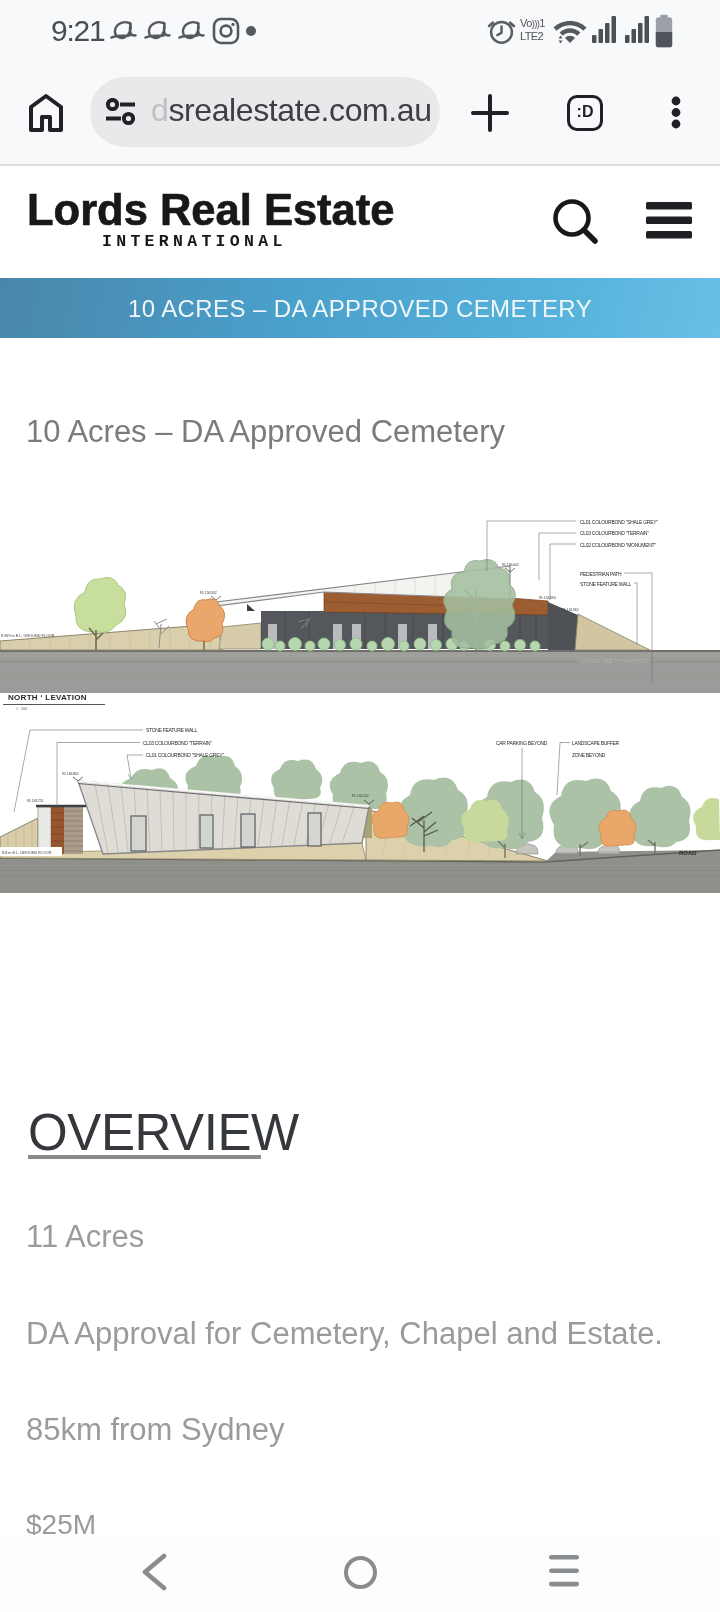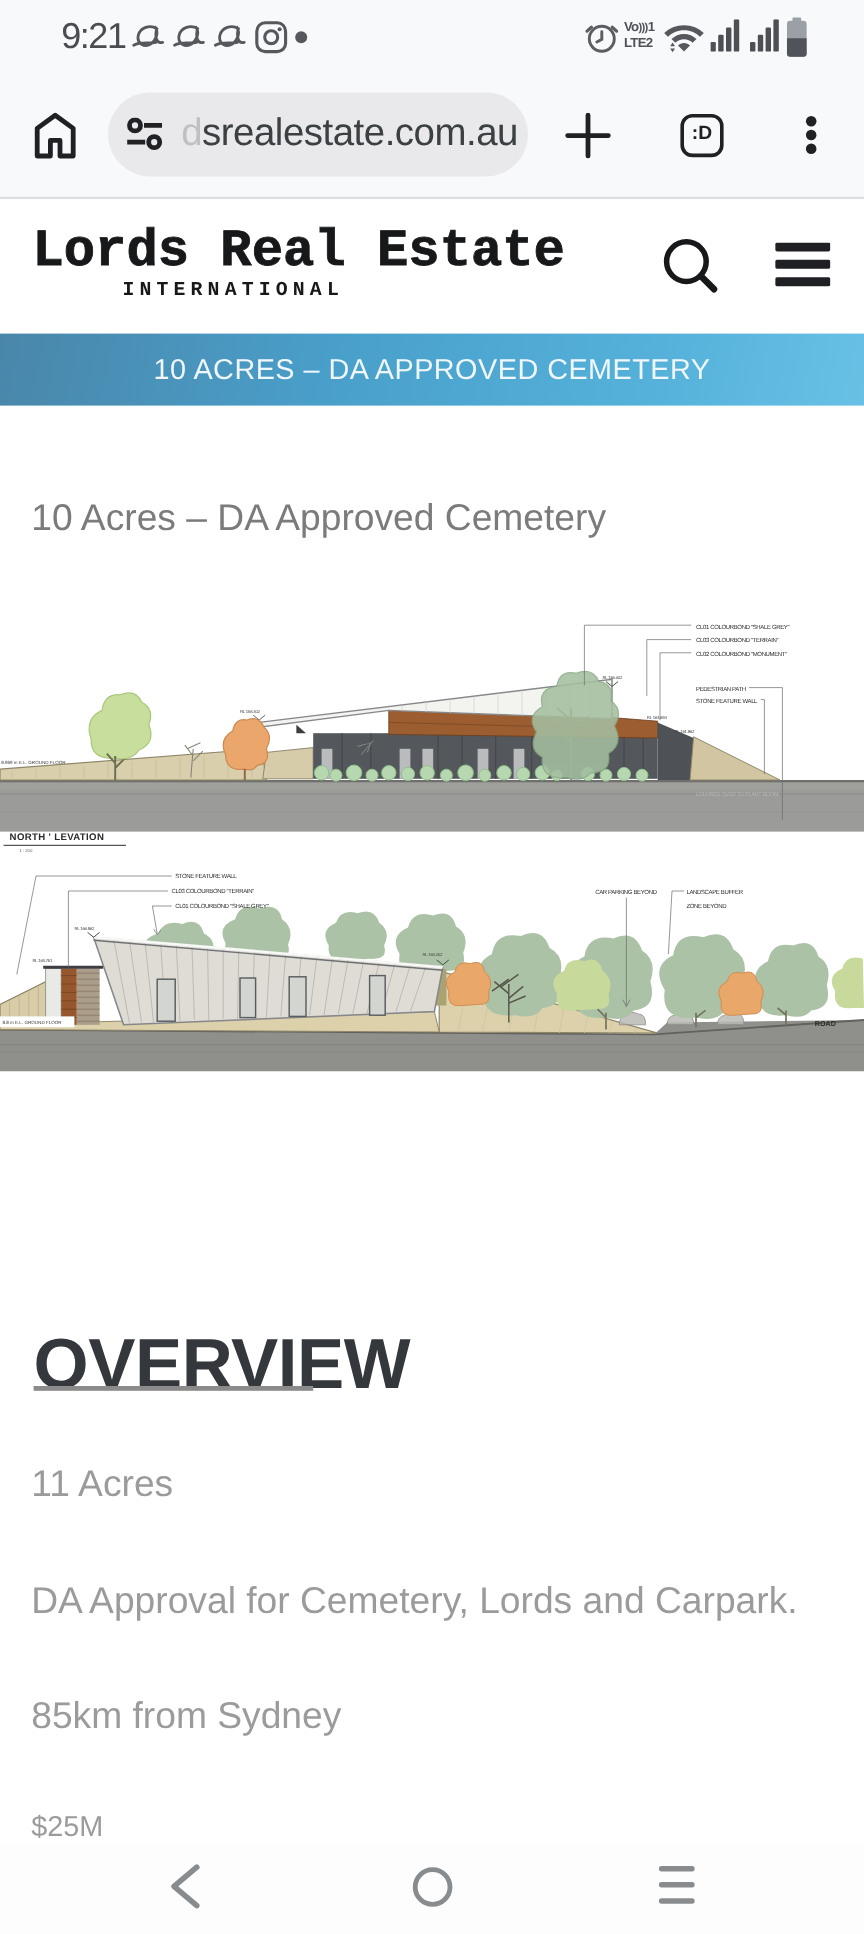--- a/index.html
+++ b/index.html
@@ -31,21 +31,21 @@
 <div class="abs" style="left:246px;top:26px;width:10px;height:10px;border-radius:50%;background:#55585c;"></div>
 
 <svg class="abs" style="left:486px;top:15px;" width="31" height="31" viewBox="0 0 34 34">
   <g stroke="#5b5e62" fill="none" stroke-width="2.7">
     <circle cx="17" cy="19" r="11.4"></circle>
     <path d="M17 12.5 V19.5 L12.5 22" stroke-linecap="round"></path>
     <path d="M7.5 8.5 L3.5 12 M26.5 8.5 L30.5 12" stroke-linecap="round" stroke-width="3"></path>
   </g>
 </svg>
 
-<div class="abs" style="left:520px;top:17px;font-size:11px;font-weight:bold;color:#505356;line-height:13px;letter-spacing:-0.6px;">Vo<span style="font-size:9.5px;">)))</span>1<br>LTE2</div>
+<div class="abs" style="left:520px;top:17px;font-size:11px;font-weight:normal;color:#505356;line-height:13px;letter-spacing:-0.6px;">Vo<span style="font-size:9.5px;">)))</span>1<br>LTE2</div>
 
 <svg class="abs" style="left:552px;top:15px;" width="36" height="34" viewBox="0 0 36 34">
   <g fill="#55585c">
     <path d="M18 6 C11.5 6 5.6 8.5 1.5 12.6 L4.6 15.7 C8 12.3 12.7 10.2 18 10.2 C23.3 10.2 28 12.3 31.4 15.7 L34.5 12.6 C30.4 8.5 24.5 6 18 6 Z"></path>
     <path d="M18 13.3 C14 13.3 10.3 14.9 7.6 17.5 L10.8 20.7 C12.7 18.9 15.2 17.8 18 17.8 C20.8 17.8 23.3 18.9 25.2 20.7 L28.4 17.5 C25.7 14.9 22 13.3 18 13.3 Z"></path>
     <path d="M18 20.8 C16.1 20.8 14.3 21.6 13 22.9 L18 27.9 L23 22.9 C21.7 21.6 19.9 20.8 18 20.8 Z"></path>
     <path d="M6.5 23.5 L10.5 23.5 L8.5 20.5 Z"></path>
     <path d="M6.5 25.5 L10.5 25.5 L8.5 28.5 Z"></path>
   </g>
 </svg>
@@ -106,21 +106,21 @@
     <circle cx="7" cy="7" r="4.4"></circle>
     <circle cx="7" cy="18.5" r="4.4"></circle>
     <circle cx="7" cy="30" r="4.4"></circle>
   </g>
 </svg>
 
 <div class="abs" style="left:0;top:164px;width:720px;height:2px;background:#dddee0;"></div>
 
 <div class="abs" style="left:0;top:166px;width:720px;height:112px;background:#ffffff;"></div>
 
-<div class="abs" style="left:27px;top:186px;width:340px;font-family:Liberation Mono, monospace;font-weight:bold;font-size:43.5px;color:#17181a;white-space:nowrap;letter-spacing:0px;-webkit-text-stroke:0.7px #17181a;">Lords Real Estate</div>
+<div class="abs" style="left:27px;top:186px;width:340px;font-family:Liberation Sans, sans-serif;font-weight:bold;font-size:43.5px;color:#17181a;white-space:nowrap;letter-spacing:0px;-webkit-text-stroke:0.7px #17181a;">Lords Real Estate</div>
 
 <div class="abs" style="left:102px;top:232px;font-family:Liberation Mono, monospace;font-weight:bold;font-size:16.5px;color:#17181a;letter-spacing:4.3px;">INTERNATIONAL</div>
 
 <svg class="abs" style="left:551px;top:197px;" width="48" height="48" viewBox="0 0 48 48">
   <circle cx="21" cy="21" r="16.5" fill="none" stroke="#17181a" stroke-width="4.6"></circle>
   <line x1="33" y1="33" x2="44" y2="44" stroke="#17181a" stroke-width="5.5" stroke-linecap="round"></line>
 </svg>
 
 <svg class="abs" style="left:646px;top:202px;" width="46" height="38" viewBox="0 0 46 38">
   <g fill="#1f2023">
@@ -428,31 +428,31 @@
 </g>
 <path d="M73 777 L78 781 L83 777" fill="none" stroke="#444" stroke-width="0.8"></path>
 <path d="M364 800 L369 804 L374 800" fill="none" stroke="#444" stroke-width="0.8"></path>
 
 <rect x="0" y="847" width="62" height="9" fill="#fff"></rect>
 <text x="2" y="853.5" font-size="3.8" fill="#3a3a3a">8.8 m E.L. GROUND FLOOR</text>
 
 <text x="679" y="855" font-size="6" font-weight="bold" fill="#2a2a2a">ROAD</text>
 </svg>
 
-<div class="abs" style="left:28px;top:1103px;font-size:59px;font-weight:bold;color:#34373c;letter-spacing:-0.4px;">OVERVIEW</div>
+<div class="abs" style="left:28px;top:1103px;font-size:51px;font-weight:normal;color:#34373c;letter-spacing:-0.4px;">OVERVIEW</div>
 
 <div class="abs" style="left:28px;top:1155px;width:233px;height:4px;background:#8b8b8b;"></div>
 
 <div class="abs" style="left:26px;top:1219px;font-size:31px;color:#9b9b9b;">11 Acres</div>
 
-<div class="abs" style="left:26px;top:1316px;font-size:31px;color:#9b9b9b;">DA Approval for Cemetery, Lords and Carpark.</div>
+<div class="abs" style="left:26px;top:1316px;font-size:31px;color:#9b9b9b;">DA Approval for Cemetery, Chapel and Estate.</div>
 
 <div class="abs" style="left:26px;top:1412px;font-size:31px;color:#9b9b9b;text-align:right;">85km from Sydney</div>
 
-<div class="abs" style="left:26px;top:1509px;font-size:24px;color:#9b9b9b;">$25M</div>
+<div class="abs" style="left:26px;top:1509px;font-size:28px;color:#9b9b9b;">$25M</div>
 
 <div class="abs" style="left:0;top:1535px;width:720px;height:77px;background:#fdfdfd;"></div>
 
 <svg class="abs" style="left:138px;top:1553px;" width="30" height="38" viewBox="0 0 30 38">
   <path d="M26 3 L7 19 L26 35" fill="none" stroke="#898c8f" stroke-width="4.6" stroke-linecap="round" stroke-linejoin="round"></path>
 </svg>
 
 <div class="abs" style="left:344px;top:1556px;width:33px;height:33px;border-radius:50%;border:4px solid #898c8f;box-sizing:border-box;"></div>
 
 <svg class="abs" style="left:549px;top:1555px;" width="30" height="33" viewBox="0 0 30 33">

